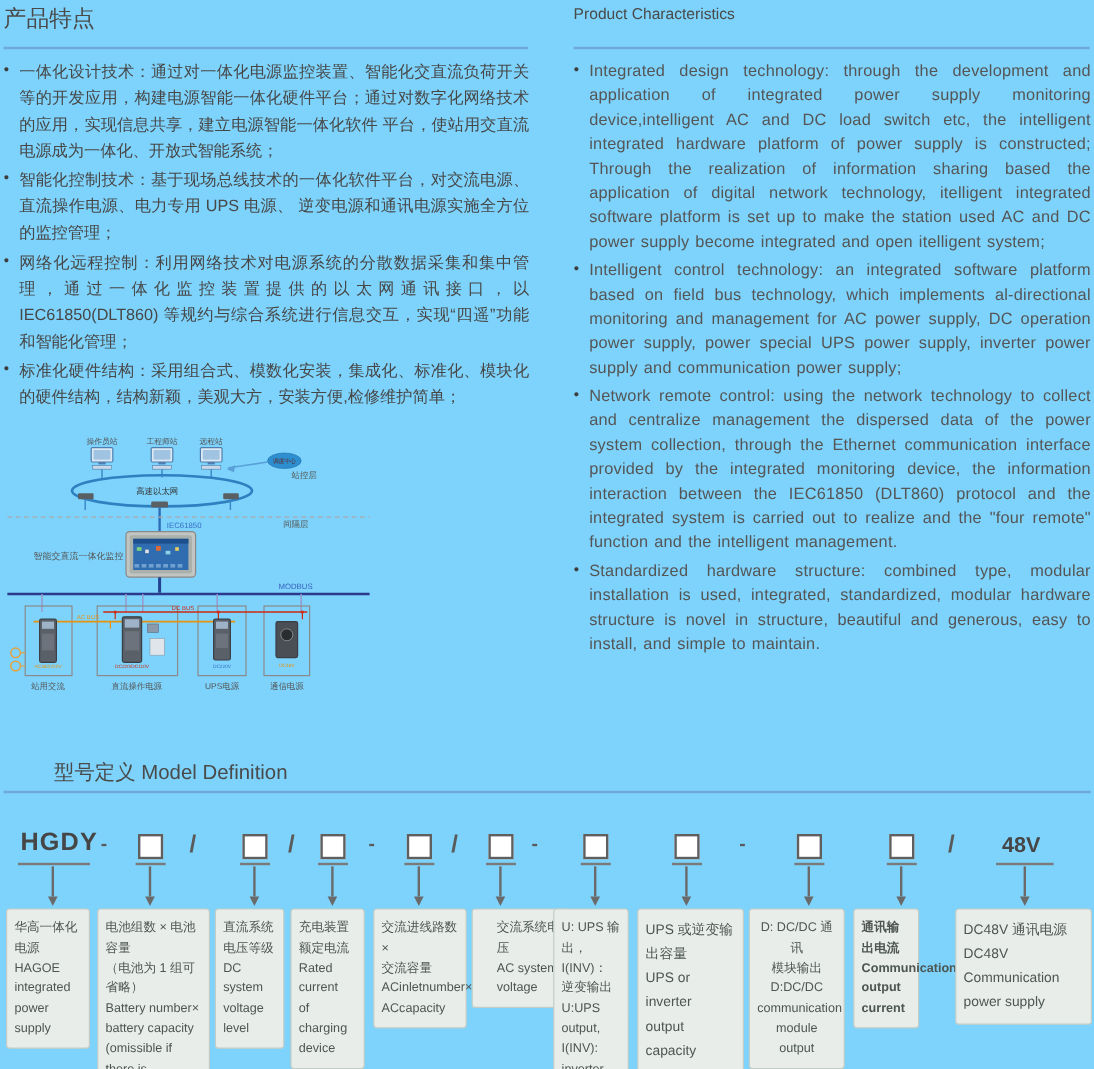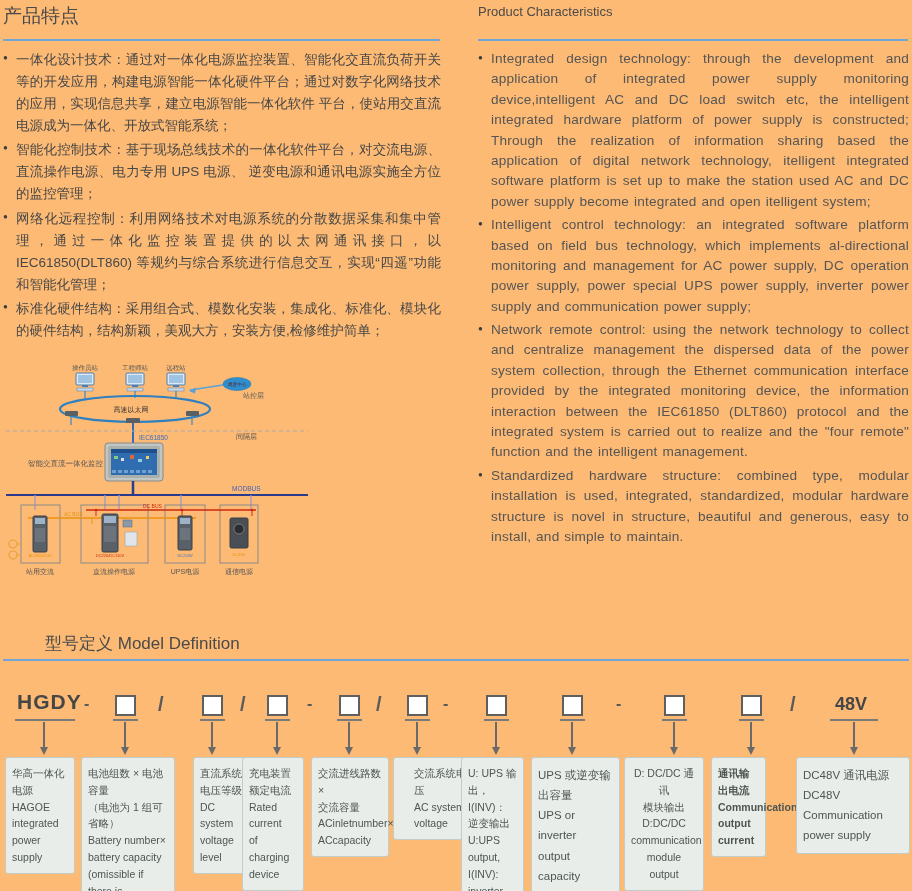--- a/index.html
+++ b/index.html
@@ -1,16 +1,16 @@
 <!DOCTYPE html>
 <html><head>
 <meta charset="utf-8">
 <style>
   html,body{margin:0;padding:0;background:#fff;}
-  .page{position:relative;width:912px;height:891px;background:#fdba74;overflow:hidden;
+  .page{position:relative;width:912px;height:891px;background:#7dd3fc;overflow:hidden;
         font-family:"Liberation Sans","DejaVu Sans",sans-serif;color:#4a4a4a;}
   h2.sec{position:absolute;margin:0;font-size:19px;font-weight:400;color:#4a4a4a;}
   .rule{position:absolute;height:2px;background:#71a7d7;}
   .blist{position:absolute;margin:0;padding:0;list-style:none;text-align:justify;}
   .blist li{position:relative;padding-left:13px;margin-bottom:3px;}
   .blist li::before{content:"●";position:absolute;left:0;top:3px;font-size:8px;color:#3d3d3d;}
   .cn li{font-size:13.5px;line-height:1.62;color:#474747;}
   .en li{font-size:13.6px;line-height:1.5;color:#555;letter-spacing:.2px;word-spacing:1px;}
   svg text{font-family:"Liberation Sans","DejaVu Sans",sans-serif;}
   
@@ -264,21 +264,21 @@
   <div class="cell" style="left:5px;width:70px;">华高一体化电源
 HAGOE
 integrated
 power supply</div>
   <div class="cell" style="left:81px;width:94px;">电池组数 × 电池容量
 （电池为 1 组可省略）
 Battery number×
 battery capacity
 (omissible if there is
 1 group battery)</div>
-  <div class="cell" style="left:193px;width:58px;">直流系统
+  <div class="cell" style="left:179px;width:58px;">直流系统
 电压等级
 DC system
 voltage level</div>
   <div class="cell" style="left:242px;width:62px;">充电装置
 额定电流
 Rated current
 of charging
 device</div>
   <div class="cell" style="left:311px;width:78px;">交流进线路数 ×
 交流容量

